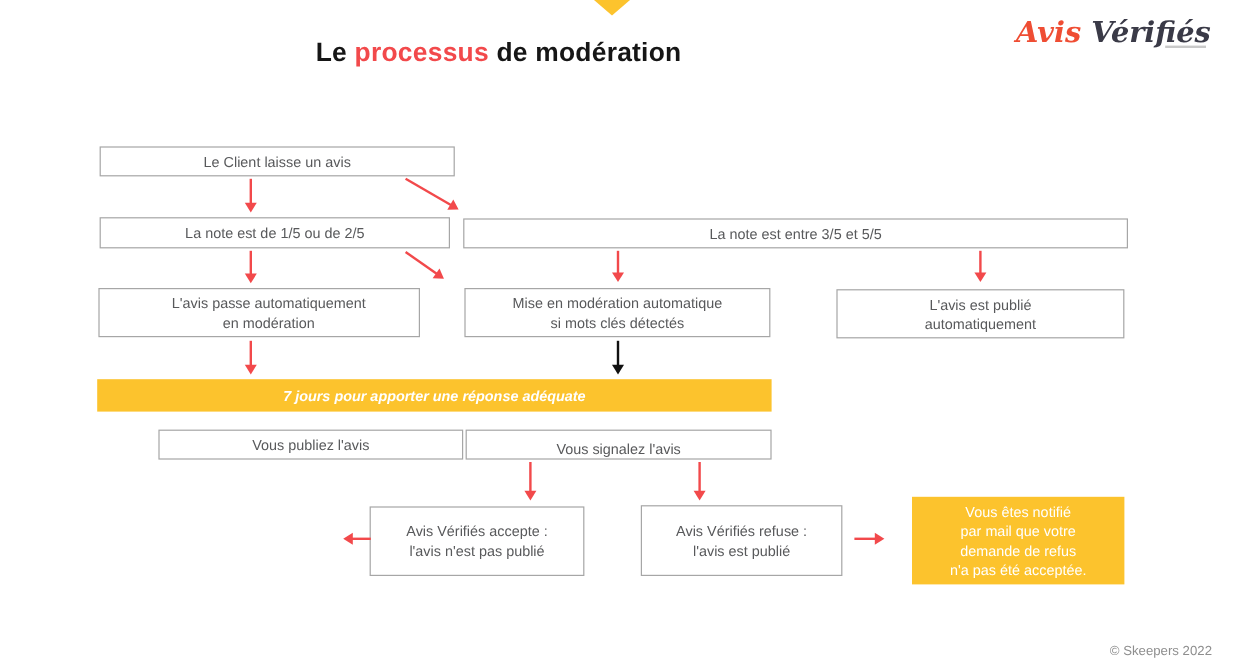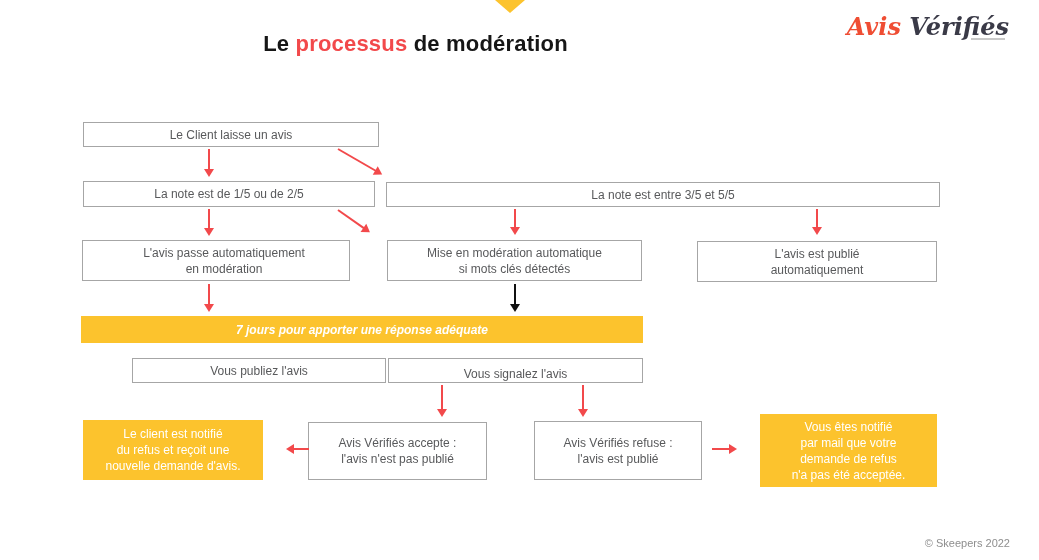--- a/index.html
+++ b/index.html
@@ -137,25 +137,20 @@
     </div>
 
   <div class="node" style="left:84px;top:358px;width:254px;height:25px;margin-left:48px;">
       <span class="lbl">Vous publiez l'avis</span>
     </div>
 
   <div class="node" style="left:388px;top:358px;width:255px;height:25px;align-items:flex-end;">
       <span class="lbl">Vous signalez l'avis</span>
     </div>
 
-  <div class="ynode" style="left:83px;top:420px;width:180px;height:60px;">
-      <span class="lbl">Le client est notifié
-du refus et reçoit une
-nouvelle demande d'avis.</span>
-    </div>
 
   <div class="node" style="left:308px;top:422px;width:179px;height:58px;">
       <span class="lbl">Avis Vérifiés accepte :
 l'avis n'est pas publié</span>
     </div>
 
   <div class="node" style="left:534px;top:421px;width:168px;height:59px;">
       <span class="lbl">Avis Vérifiés refuse :
 l'avis est publié</span>
     </div>

